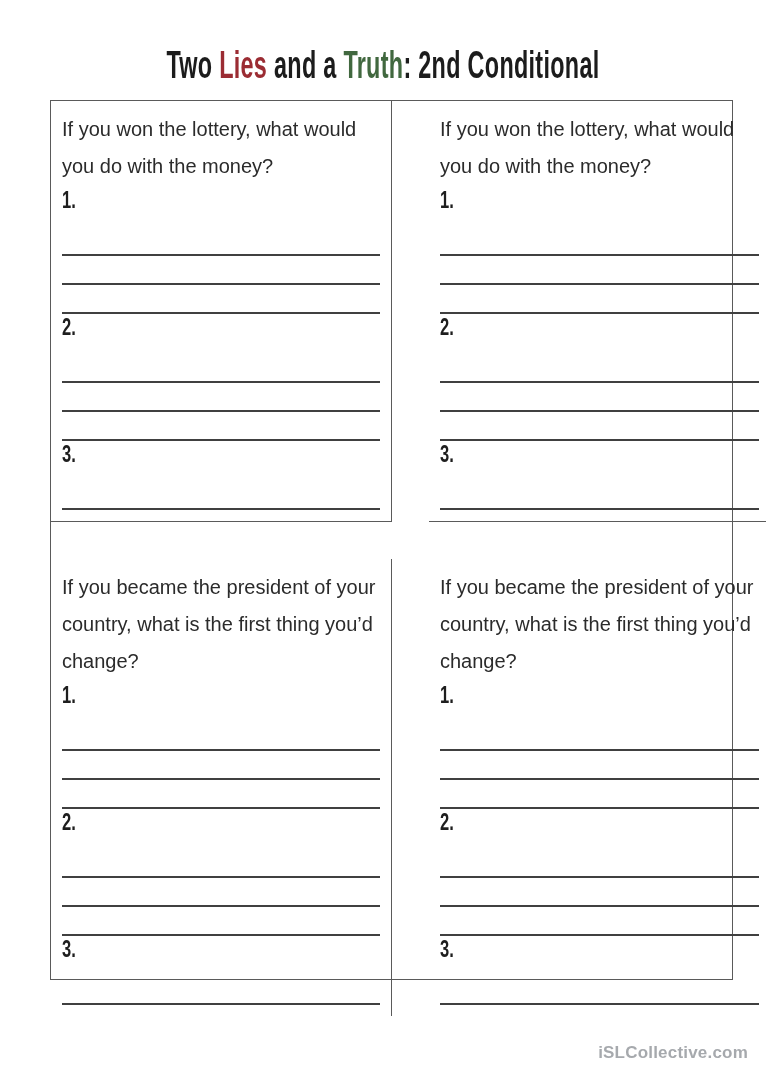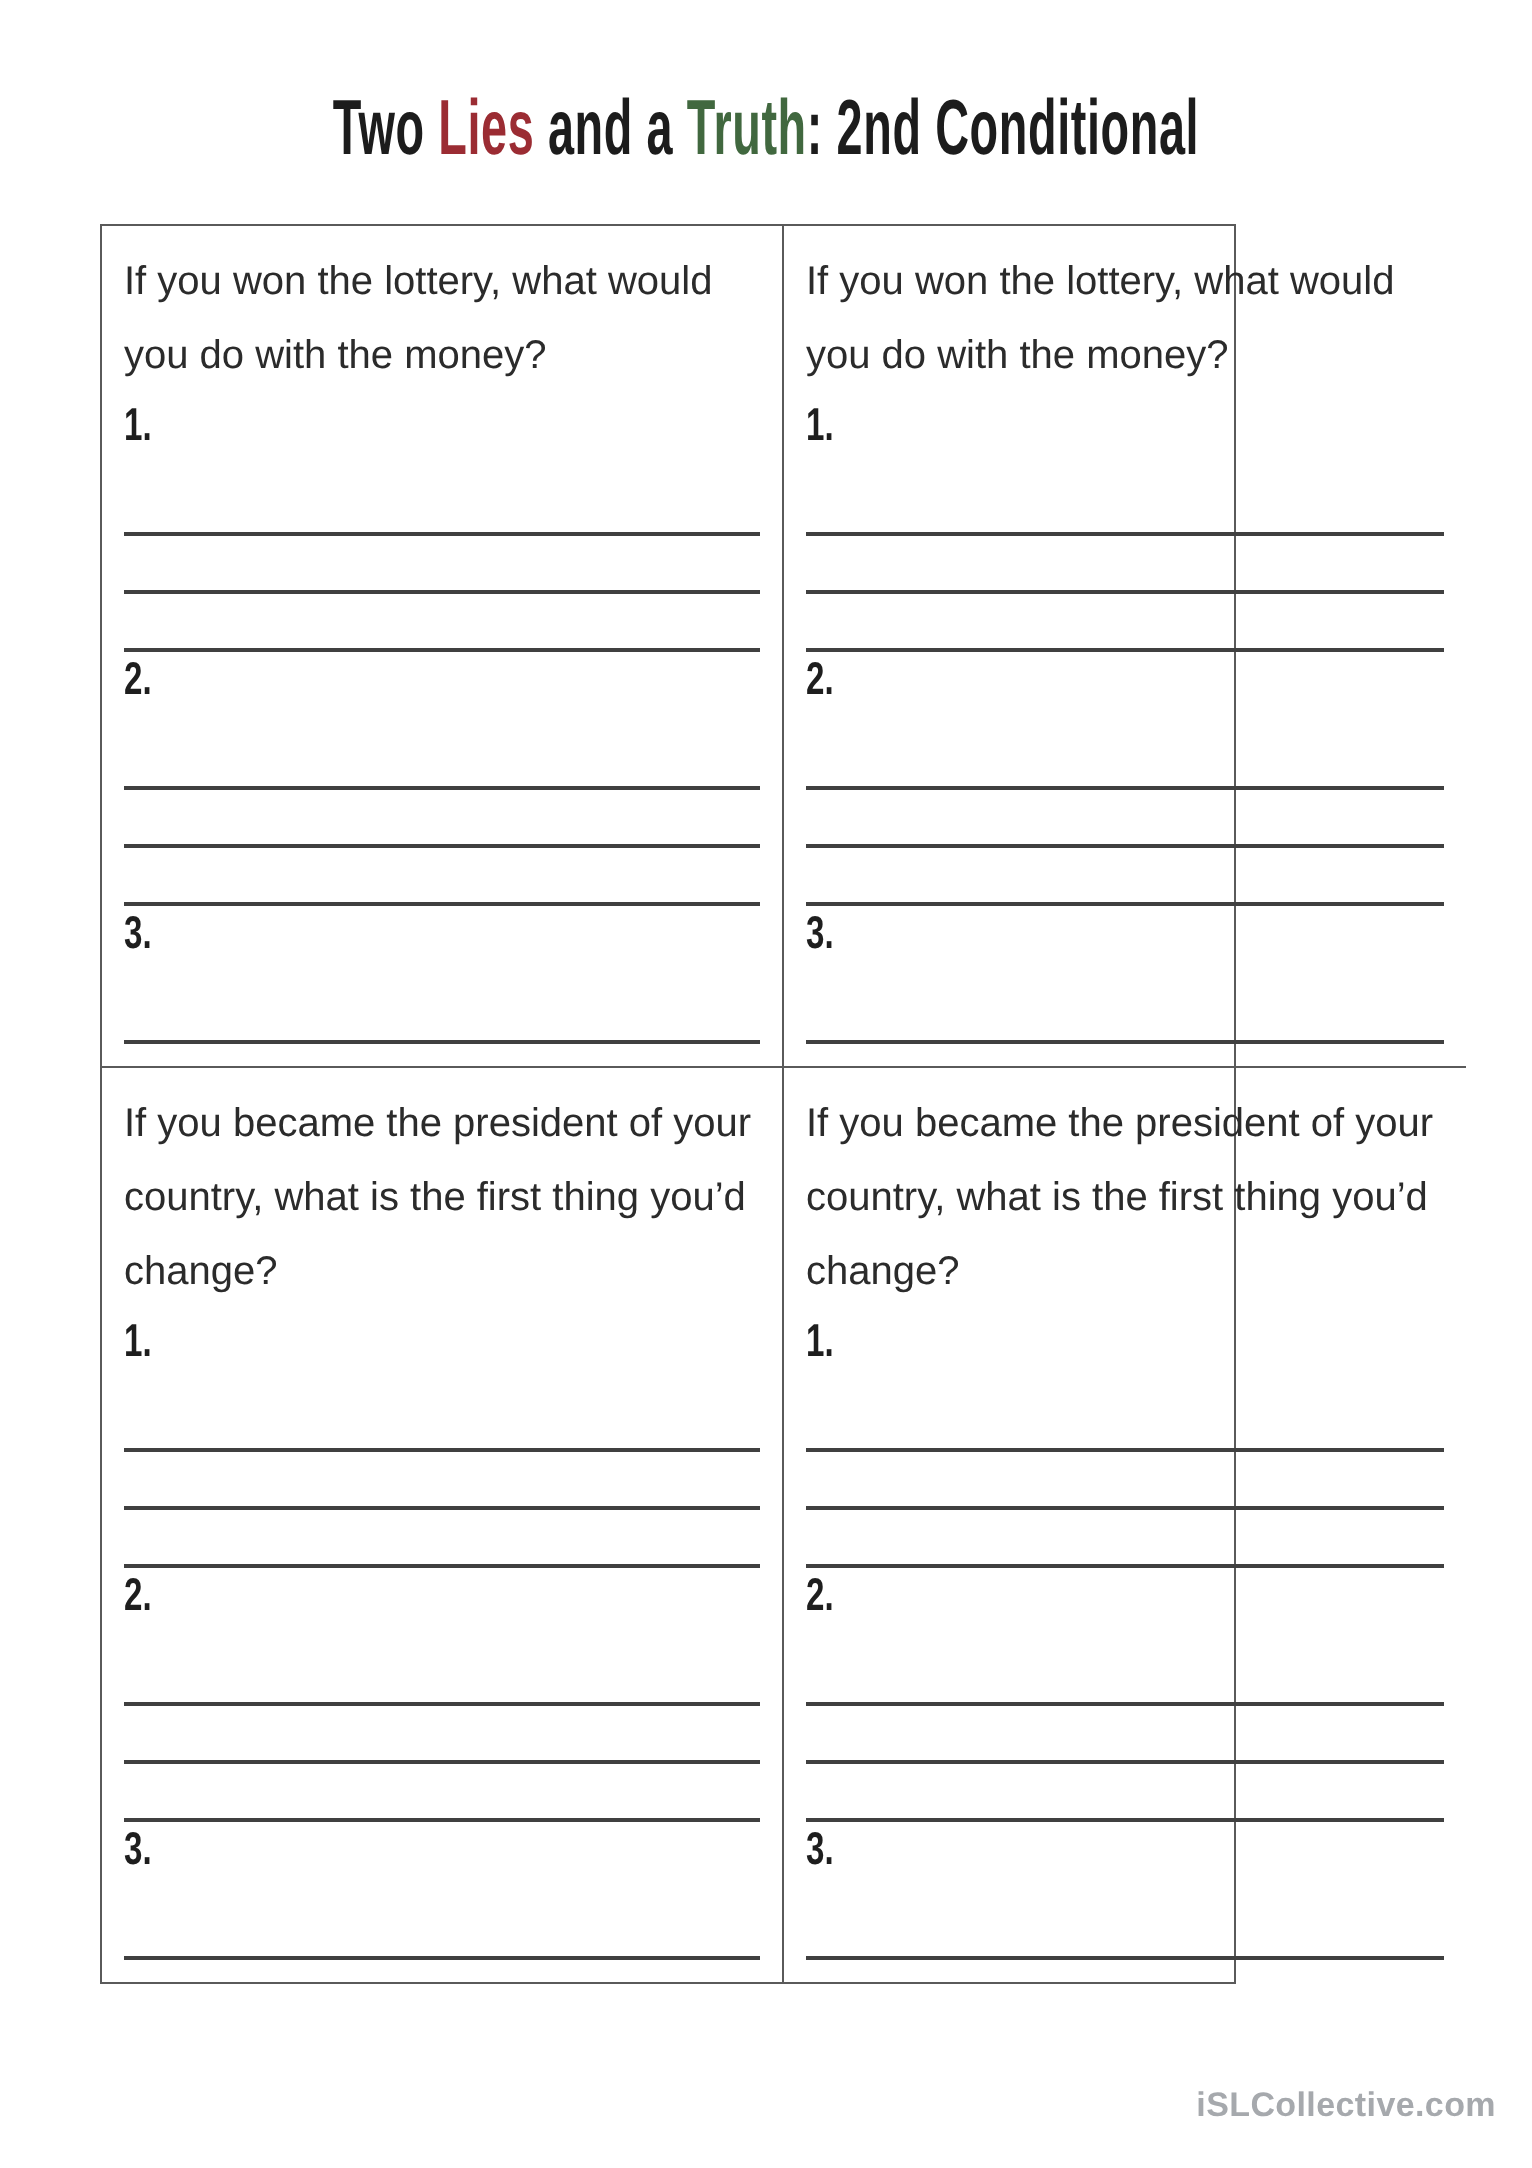--- a/index.html
+++ b/index.html
@@ -32,28 +32,29 @@
   .title-scale {
     display: inline-block;
     transform: scaleX(0.60);
     transform-origin: 50% 50%;
     white-space: nowrap;
   }
   
   .grid {
     position: absolute;
     left: 50px;
-    top: 112px;
-    width: 568px;
+    top: 100px;
+    width: 683px;
     height: 880px;
     box-sizing: border-box;
     border: 1px solid #5a5a5a;
     display: grid;
     grid-template-columns: 341px 341px;
     grid-template-rows: 421px 457px;
+    gap: 37px;
   }
   .cell {
     box-sizing: border-box;
     padding: 8px 11px 0 11px;
     overflow: hidden;
   }
   .cell.b-right  { border-right: 1px solid #5a5a5a; }
   .cell.b-bottom { border-bottom: 1px solid #5a5a5a; }
   .question {
     font-size: 20px;

